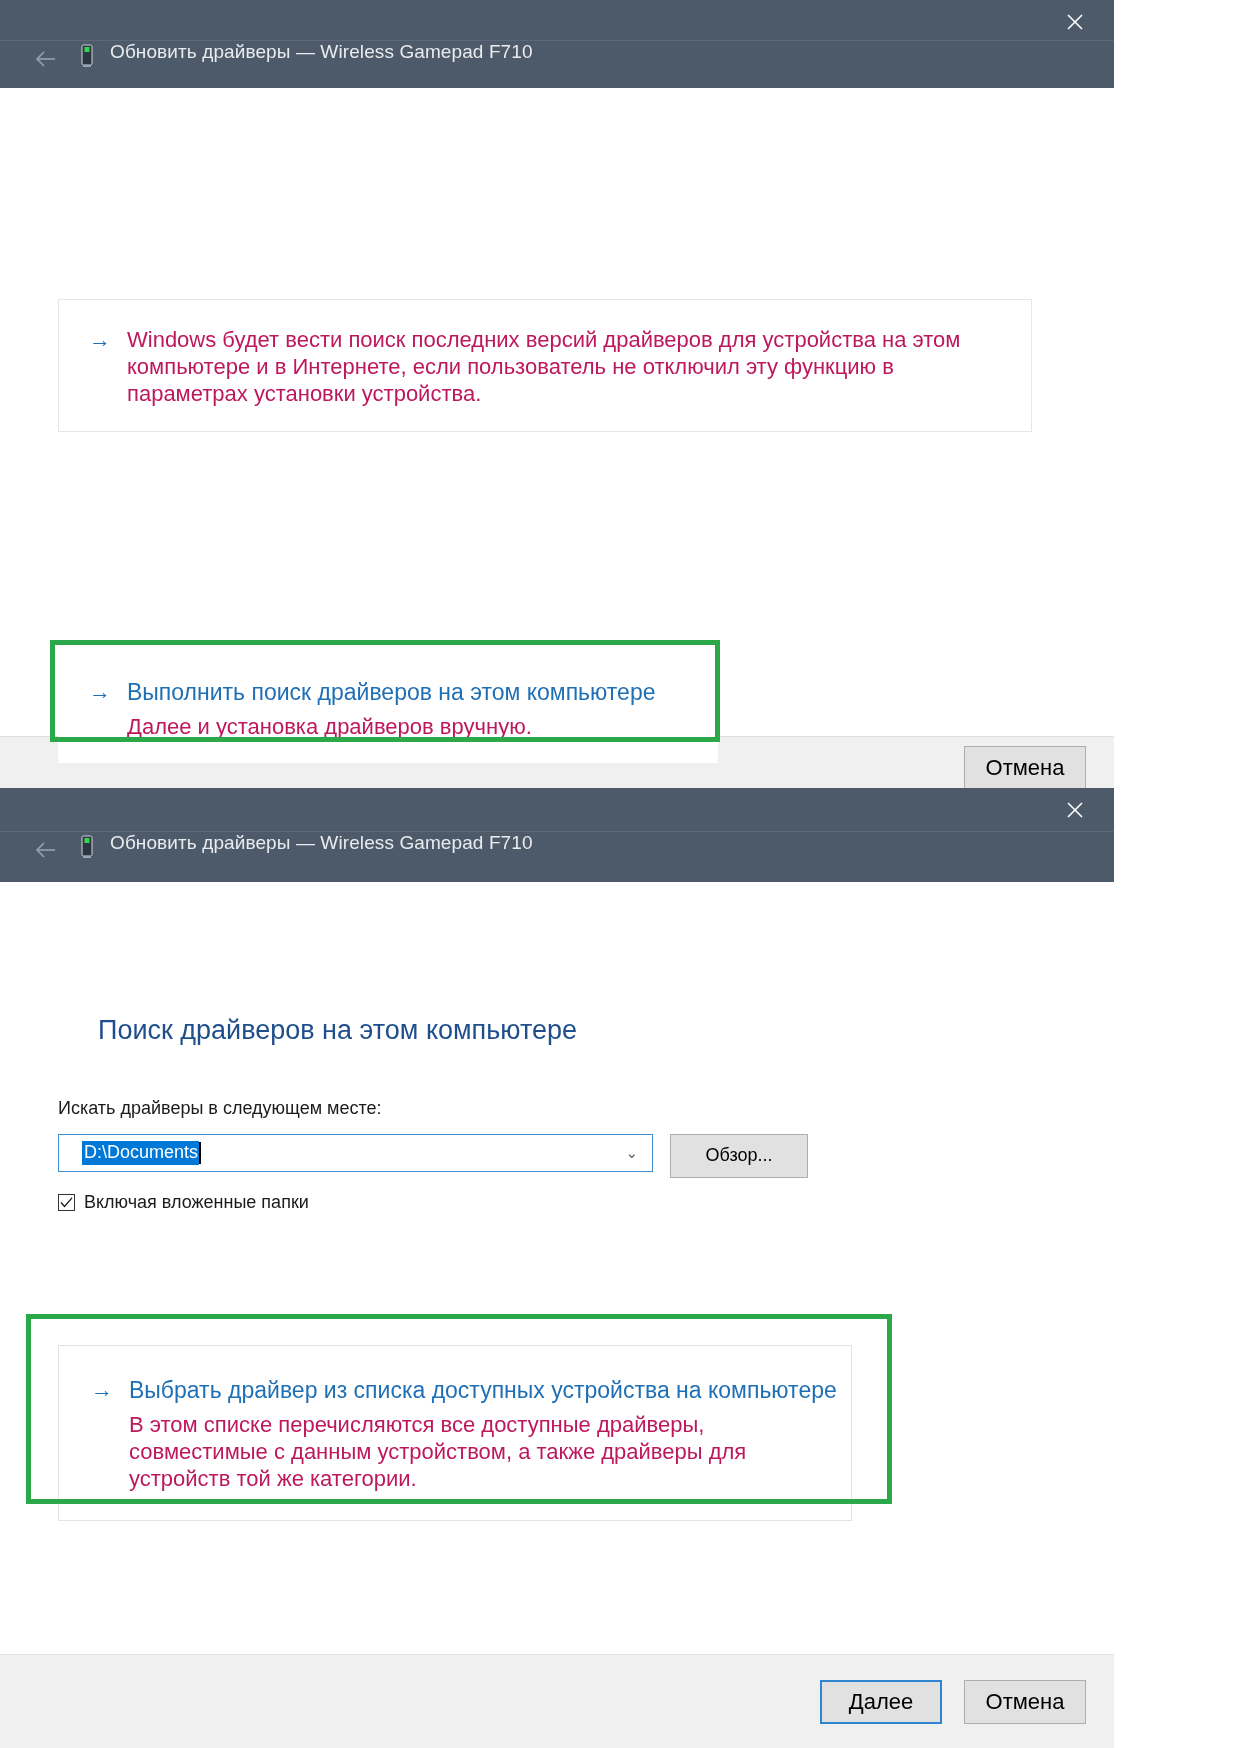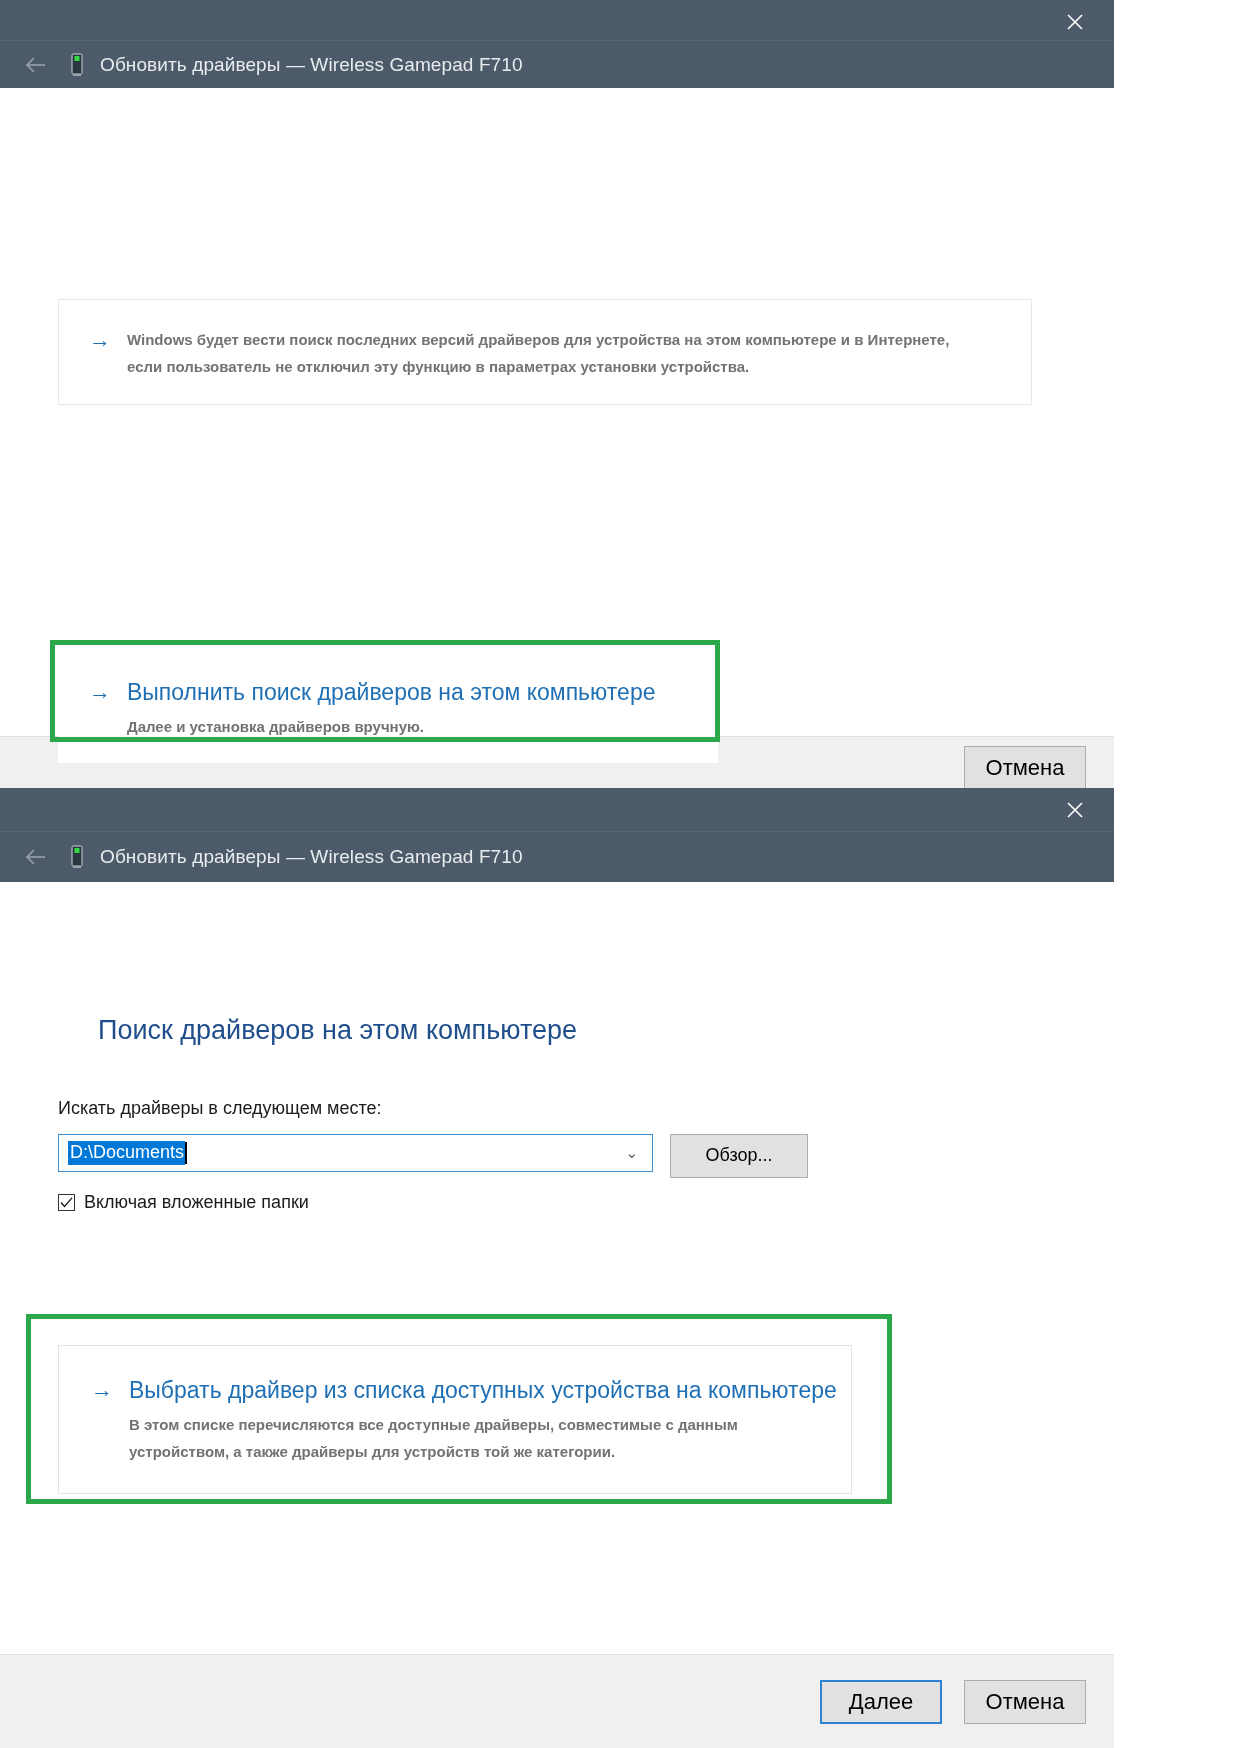--- a/index.html
+++ b/index.html
@@ -39,22 +39,22 @@
     align-items: center;
     justify-content: center;
     cursor: pointer;
   }
   .close-btn svg { display: block; }
 
   .navbar {
     background: #4d5a69;
     height: 52px;
     display: flex;
-    align-items: center;
-    padding-left: 14px;
+    align-items: flex-start;
+    padding-left: 24px;
     box-sizing: border-box;
     border-top: 1px solid #5b6878;
   }
   .back-arrow {
     width: 44px;
     height: 36px;
     display: flex;
     align-items: center;
     justify-content: center;
     cursor: pointer;
@@ -114,24 +114,23 @@
   }
   .opt-text { flex: 1 1 auto; }
   .opt-title {
     color: #1f6fb5;
     font-size: 23px;
     line-height: 29px;
     margin-bottom: 6px;
     white-space: nowrap;
   }
   .opt-desc {
-    color: #737373;
-    font-size: 15px;
+    color: #be185d;
+    font-size: 22px;
     line-height: 27px;
-    font-weight: bold;
   }
 
   
   .green-box {
     position: absolute;
     border: 5px solid #2aa84a;
     box-sizing: border-box;
     background: transparent;
     pointer-events: none;
   }
@@ -173,21 +172,21 @@
     font-size: 18px;
     white-space: nowrap;
   }
   .combo {
     position: absolute;
     box-sizing: border-box;
     background: #ffffff;
     border: 1px solid #3f8fd0;
     display: flex;
     align-items: center;
-    padding-left: 9px;
+    padding-left: 23px;
     cursor: text;
   }
   .combo-value {
     font-size: 18px;
     color: #ffffff;
     background: #0078d7;
     padding: 1px 1px 2px 2px;
     white-space: nowrap;
   }
   .caret {

